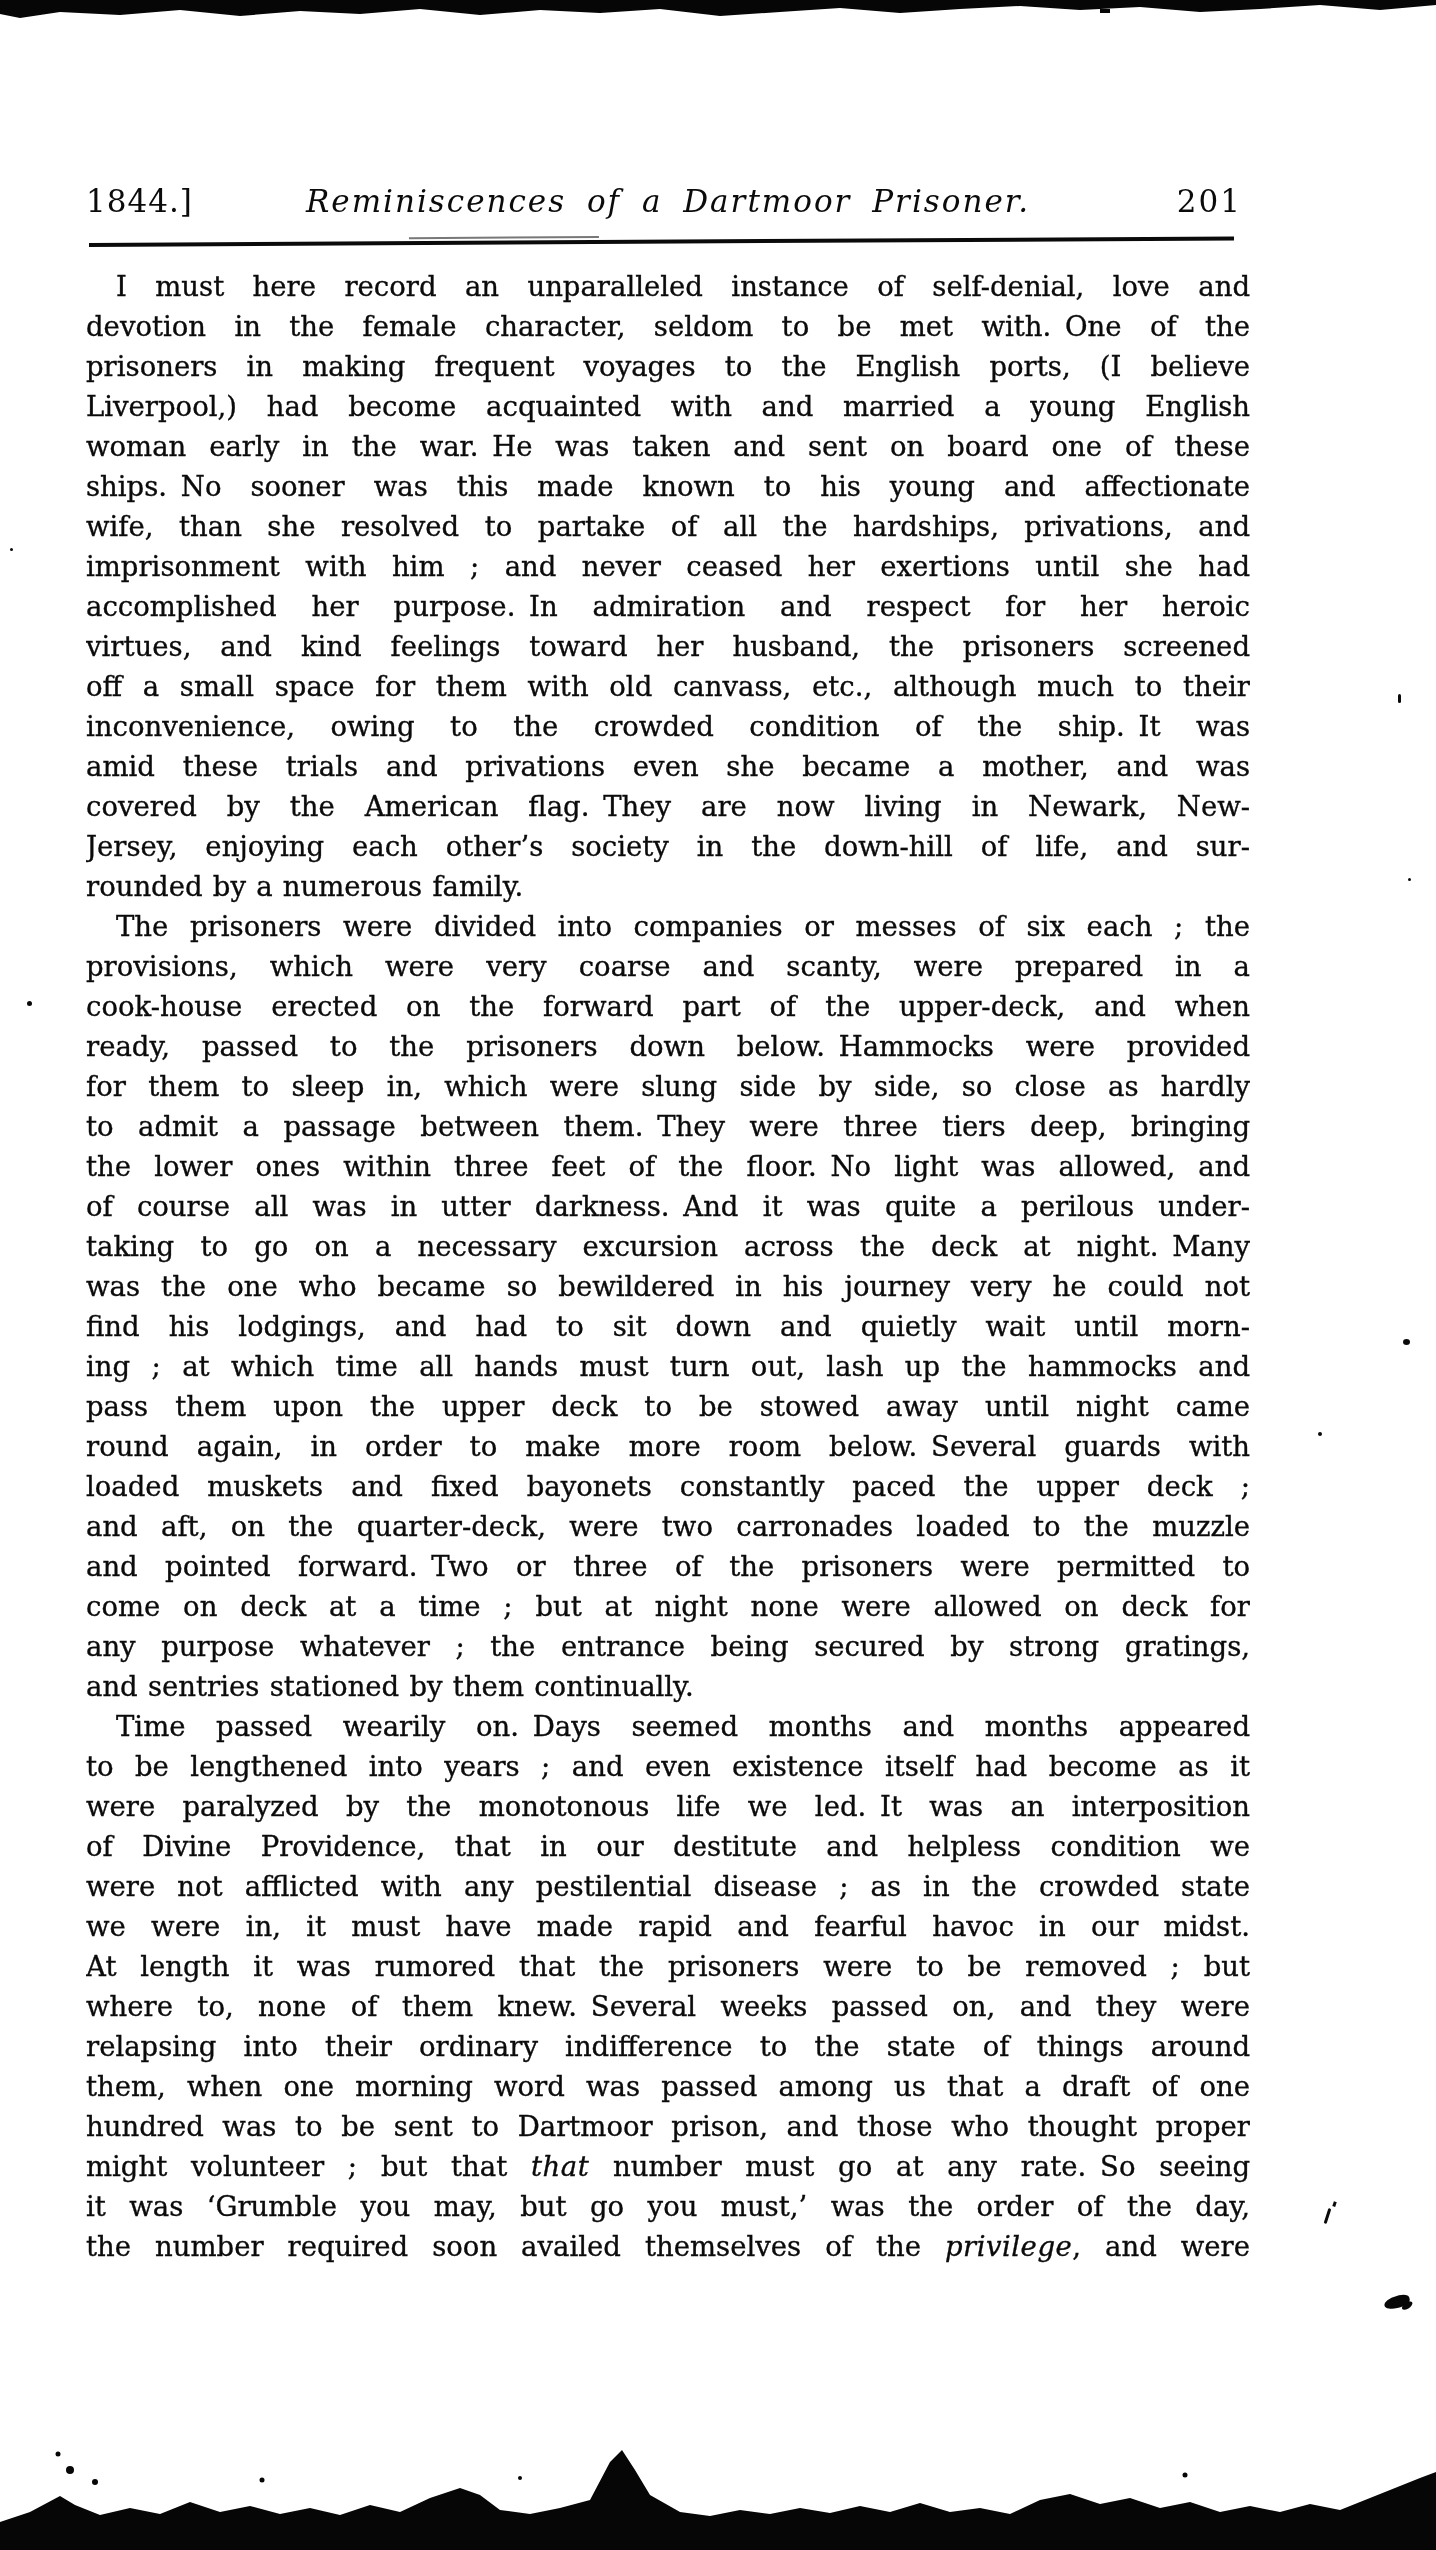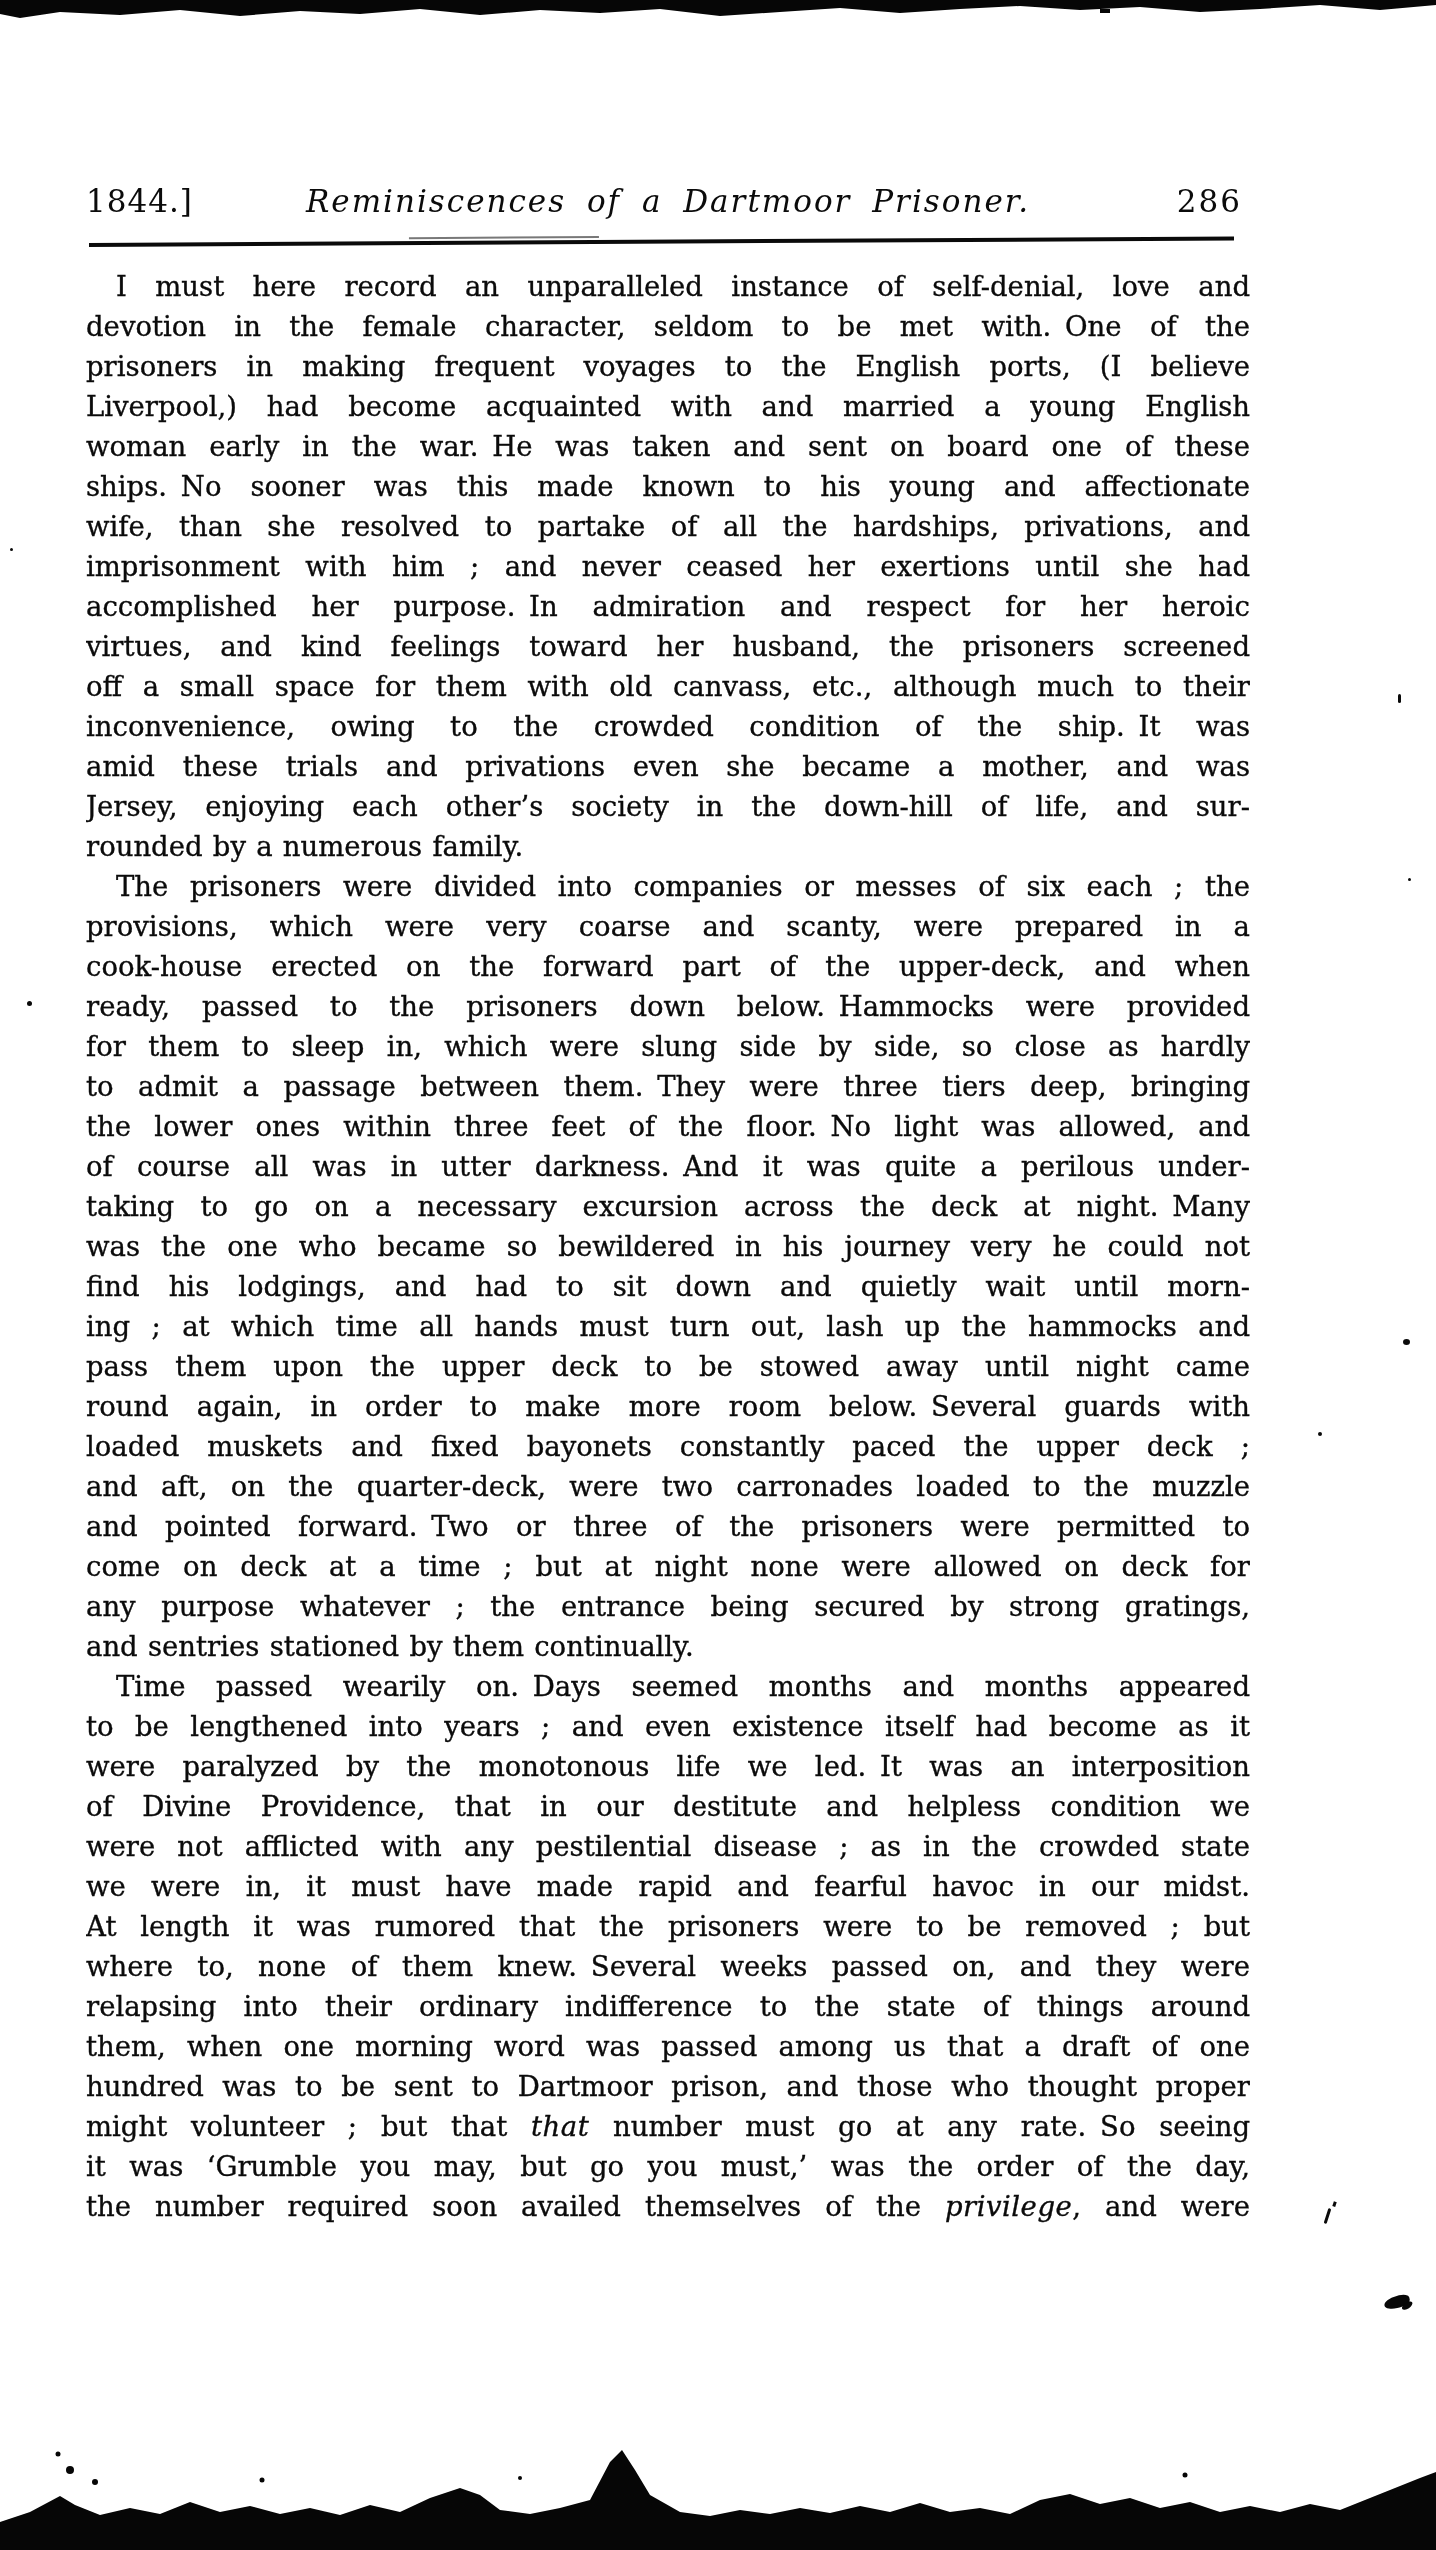--- a/index.html
+++ b/index.html
@@ -119,40 +119,41 @@
     <circle cx="95" cy="52" r="3" fill="#060606"></circle>
     <circle cx="58" cy="24" r="2.5" fill="#060606"></circle>
     <circle cx="262" cy="50" r="2.5" fill="#060606"></circle>
     <circle cx="520" cy="48" r="2" fill="#060606"></circle>
     <circle cx="1185" cy="45" r="2.5" fill="#060606"></circle>
   </svg>
 
   <div class="header">
     <span class="year">1844.]</span>
     <span class="title">Reminiscences of a Dartmoor Prisoner.</span>
-    <span class="pageno">286</span>
+    <span class="pageno">201</span>
   </div>
 
   <div class="rule"></div>
 
   <div class="bodytext">
       <div class="paragraph">
         <div class="line indent">I must here record an unparalleled instance of self-denial, love and</div>
         <div class="line">devotion in the female character, seldom to be met with. One of the</div>
         <div class="line">prisoners in making frequent voyages to the English ports, (I believe</div>
         <div class="line">Liverpool,) had become acquainted with and married a young English</div>
         <div class="line">woman early in the war. He was taken and sent on board one of these</div>
         <div class="line">ships. No sooner was this made known to his young and affectionate</div>
         <div class="line">wife, than she resolved to partake of all the hardships, privations, and</div>
         <div class="line">imprisonment with him ; and never ceased her exertions until she had</div>
         <div class="line">accomplished her purpose. In admiration and respect for her heroic</div>
         <div class="line">virtues, and kind feelings toward her husband, the prisoners screened</div>
         <div class="line">off a small space for them with old canvass, etc., although much to their</div>
         <div class="line">inconvenience, owing to the crowded condition of the ship. It was</div>
         <div class="line">amid these trials and privations even she became a mother, and was</div>
+        <div class="line">covered by the American flag. They are now living in Newark, New-</div>
         <div class="line">Jersey, enjoying each other’s society in the down-hill of life, and sur-</div>
         <div class="line flush">rounded by a numerous family.</div>
       </div>
       <div class="paragraph">
         <div class="line indent">The prisoners were divided into companies or messes of six each ; the</div>
         <div class="line">provisions, which were very coarse and scanty, were prepared in a</div>
         <div class="line">cook-house erected on the forward part of the upper-deck, and when</div>
         <div class="line">ready, passed to the prisoners down below. Hammocks were provided</div>
         <div class="line">for them to sleep in, which were slung side by side, so close as hardly</div>
         <div class="line">to admit a passage between them. They were three tiers deep, bringing</div>

